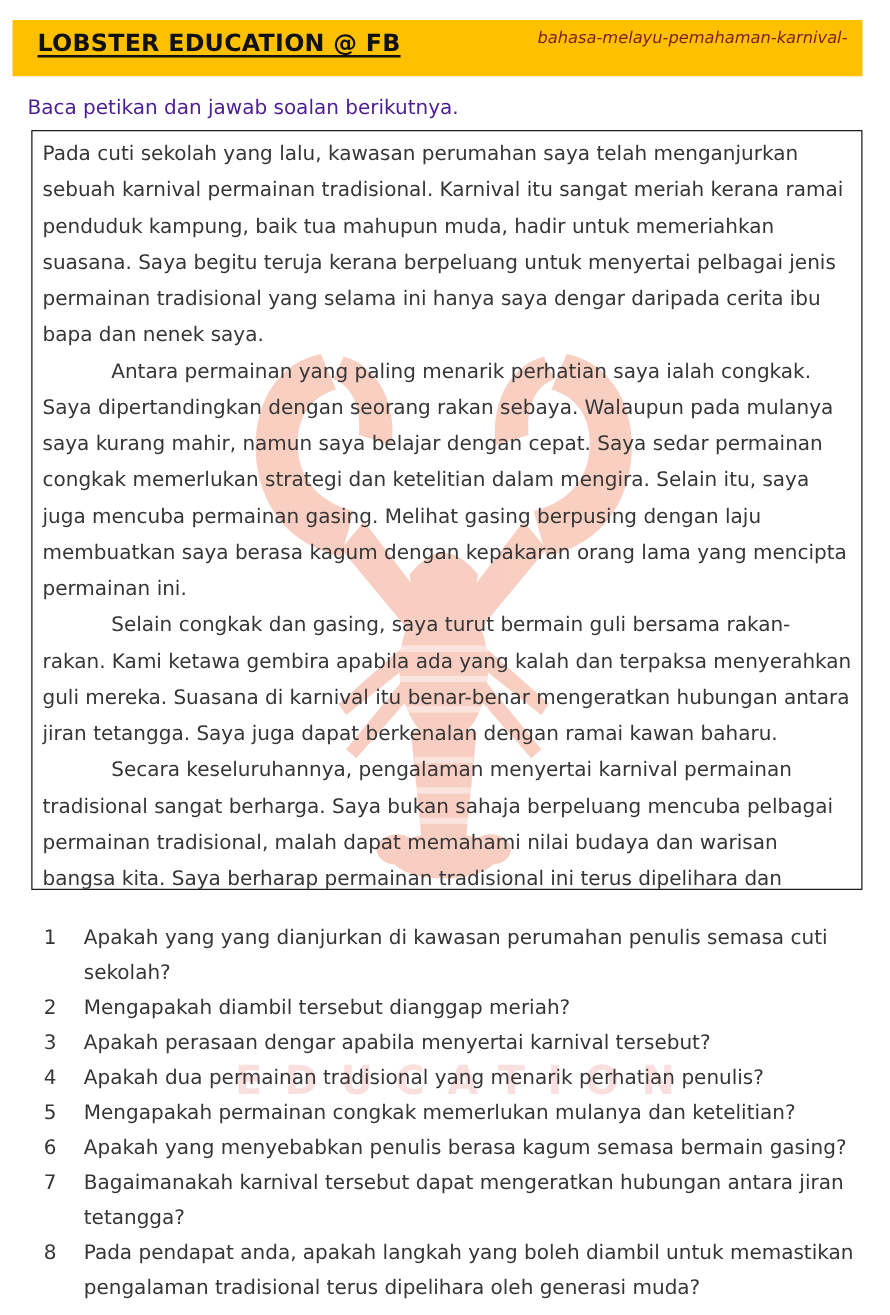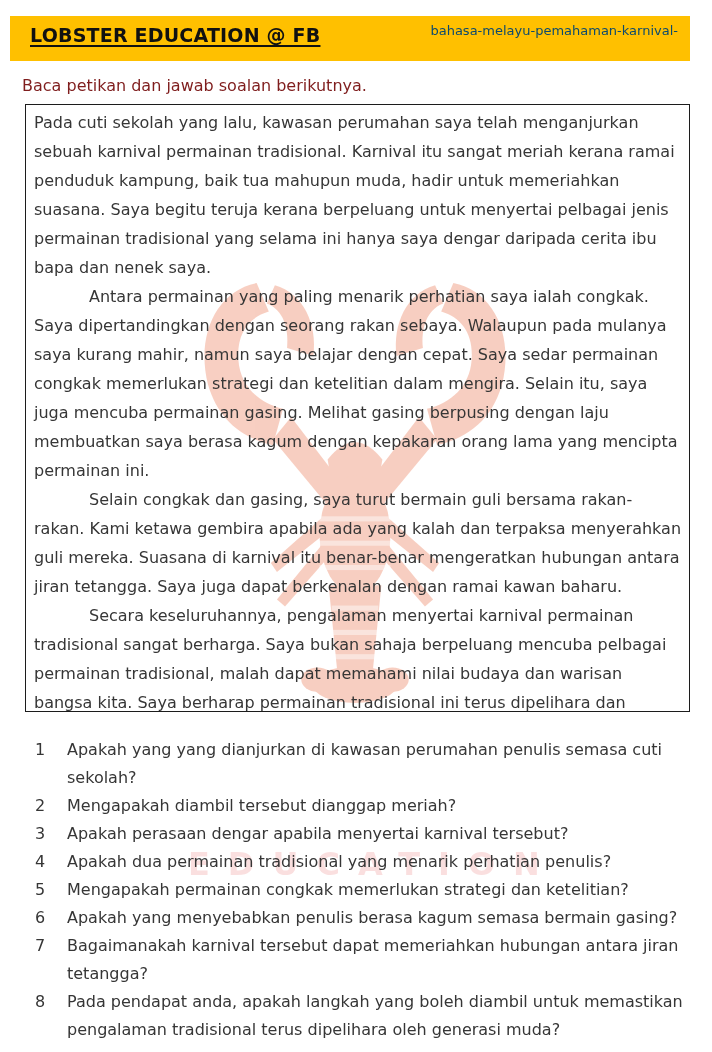--- a/index.html
+++ b/index.html
@@ -33,30 +33,31 @@
     text-decoration-thickness: 2px;
     text-underline-offset: 3px;
     letter-spacing: 0.2px;
     margin-top: 3px;
     white-space: nowrap;
   }
   .banner-subtitle {
     text-align: center;
     font-size: 13px;
     line-height: 18px;
-    color: #0c4a6e;
+    color: #7f1d1d;
     margin-top: 1px;
+    font-style: italic;
   }
   .banner-subtitle span { display: block; }
   
   .instruction {
     position: absolute;
     left: 22px; top: 62px;
     font-size: 16px;
-    color: #7f1d1d;
+    color: #4c1d95;
   }
   
   .passage-box {
     position: absolute;
     left: 25px; top: 90px;
     width: 665px; height: 608px;
     border: 1.5px solid #1c1c1c;
     padding: 3px 8px 15px 8px;
     font-size: 16px;
     line-height: 29px;
@@ -186,29 +187,29 @@
     <div class="q-row">
       <div class="q-num">3</div>
       <div class="q-text">Apakah perasaan dengar apabila menyertai karnival tersebut?</div>
     </div>
     <div class="q-row">
       <div class="q-num">4</div>
       <div class="q-text">Apakah dua permainan tradisional yang menarik perhatian penulis?</div>
     </div>
     <div class="q-row">
       <div class="q-num">5</div>
-      <div class="q-text">Mengapakah permainan congkak memerlukan strategi dan ketelitian?</div>
+      <div class="q-text">Mengapakah permainan congkak memerlukan mulanya dan ketelitian?</div>
     </div>
     <div class="q-row">
       <div class="q-num">6</div>
       <div class="q-text">Apakah yang menyebabkan penulis berasa kagum semasa bermain gasing?</div>
     </div>
     <div class="q-row">
       <div class="q-num">7</div>
-      <div class="q-text">Bagaimanakah karnival tersebut dapat memeriahkan hubungan antara jiran tetangga?</div>
+      <div class="q-text">Bagaimanakah karnival tersebut dapat mengeratkan hubungan antara jiran tetangga?</div>
     </div>
     <div class="q-row">
       <div class="q-num">8</div>
       <div class="q-text">Pada pendapat anda, apakah langkah yang boleh diambil untuk memastikan pengalaman tradisional terus dipelihara oleh generasi muda?</div>
     </div>
   </div>
 
   <div class="footer-strip"></div>
 
 </div>

